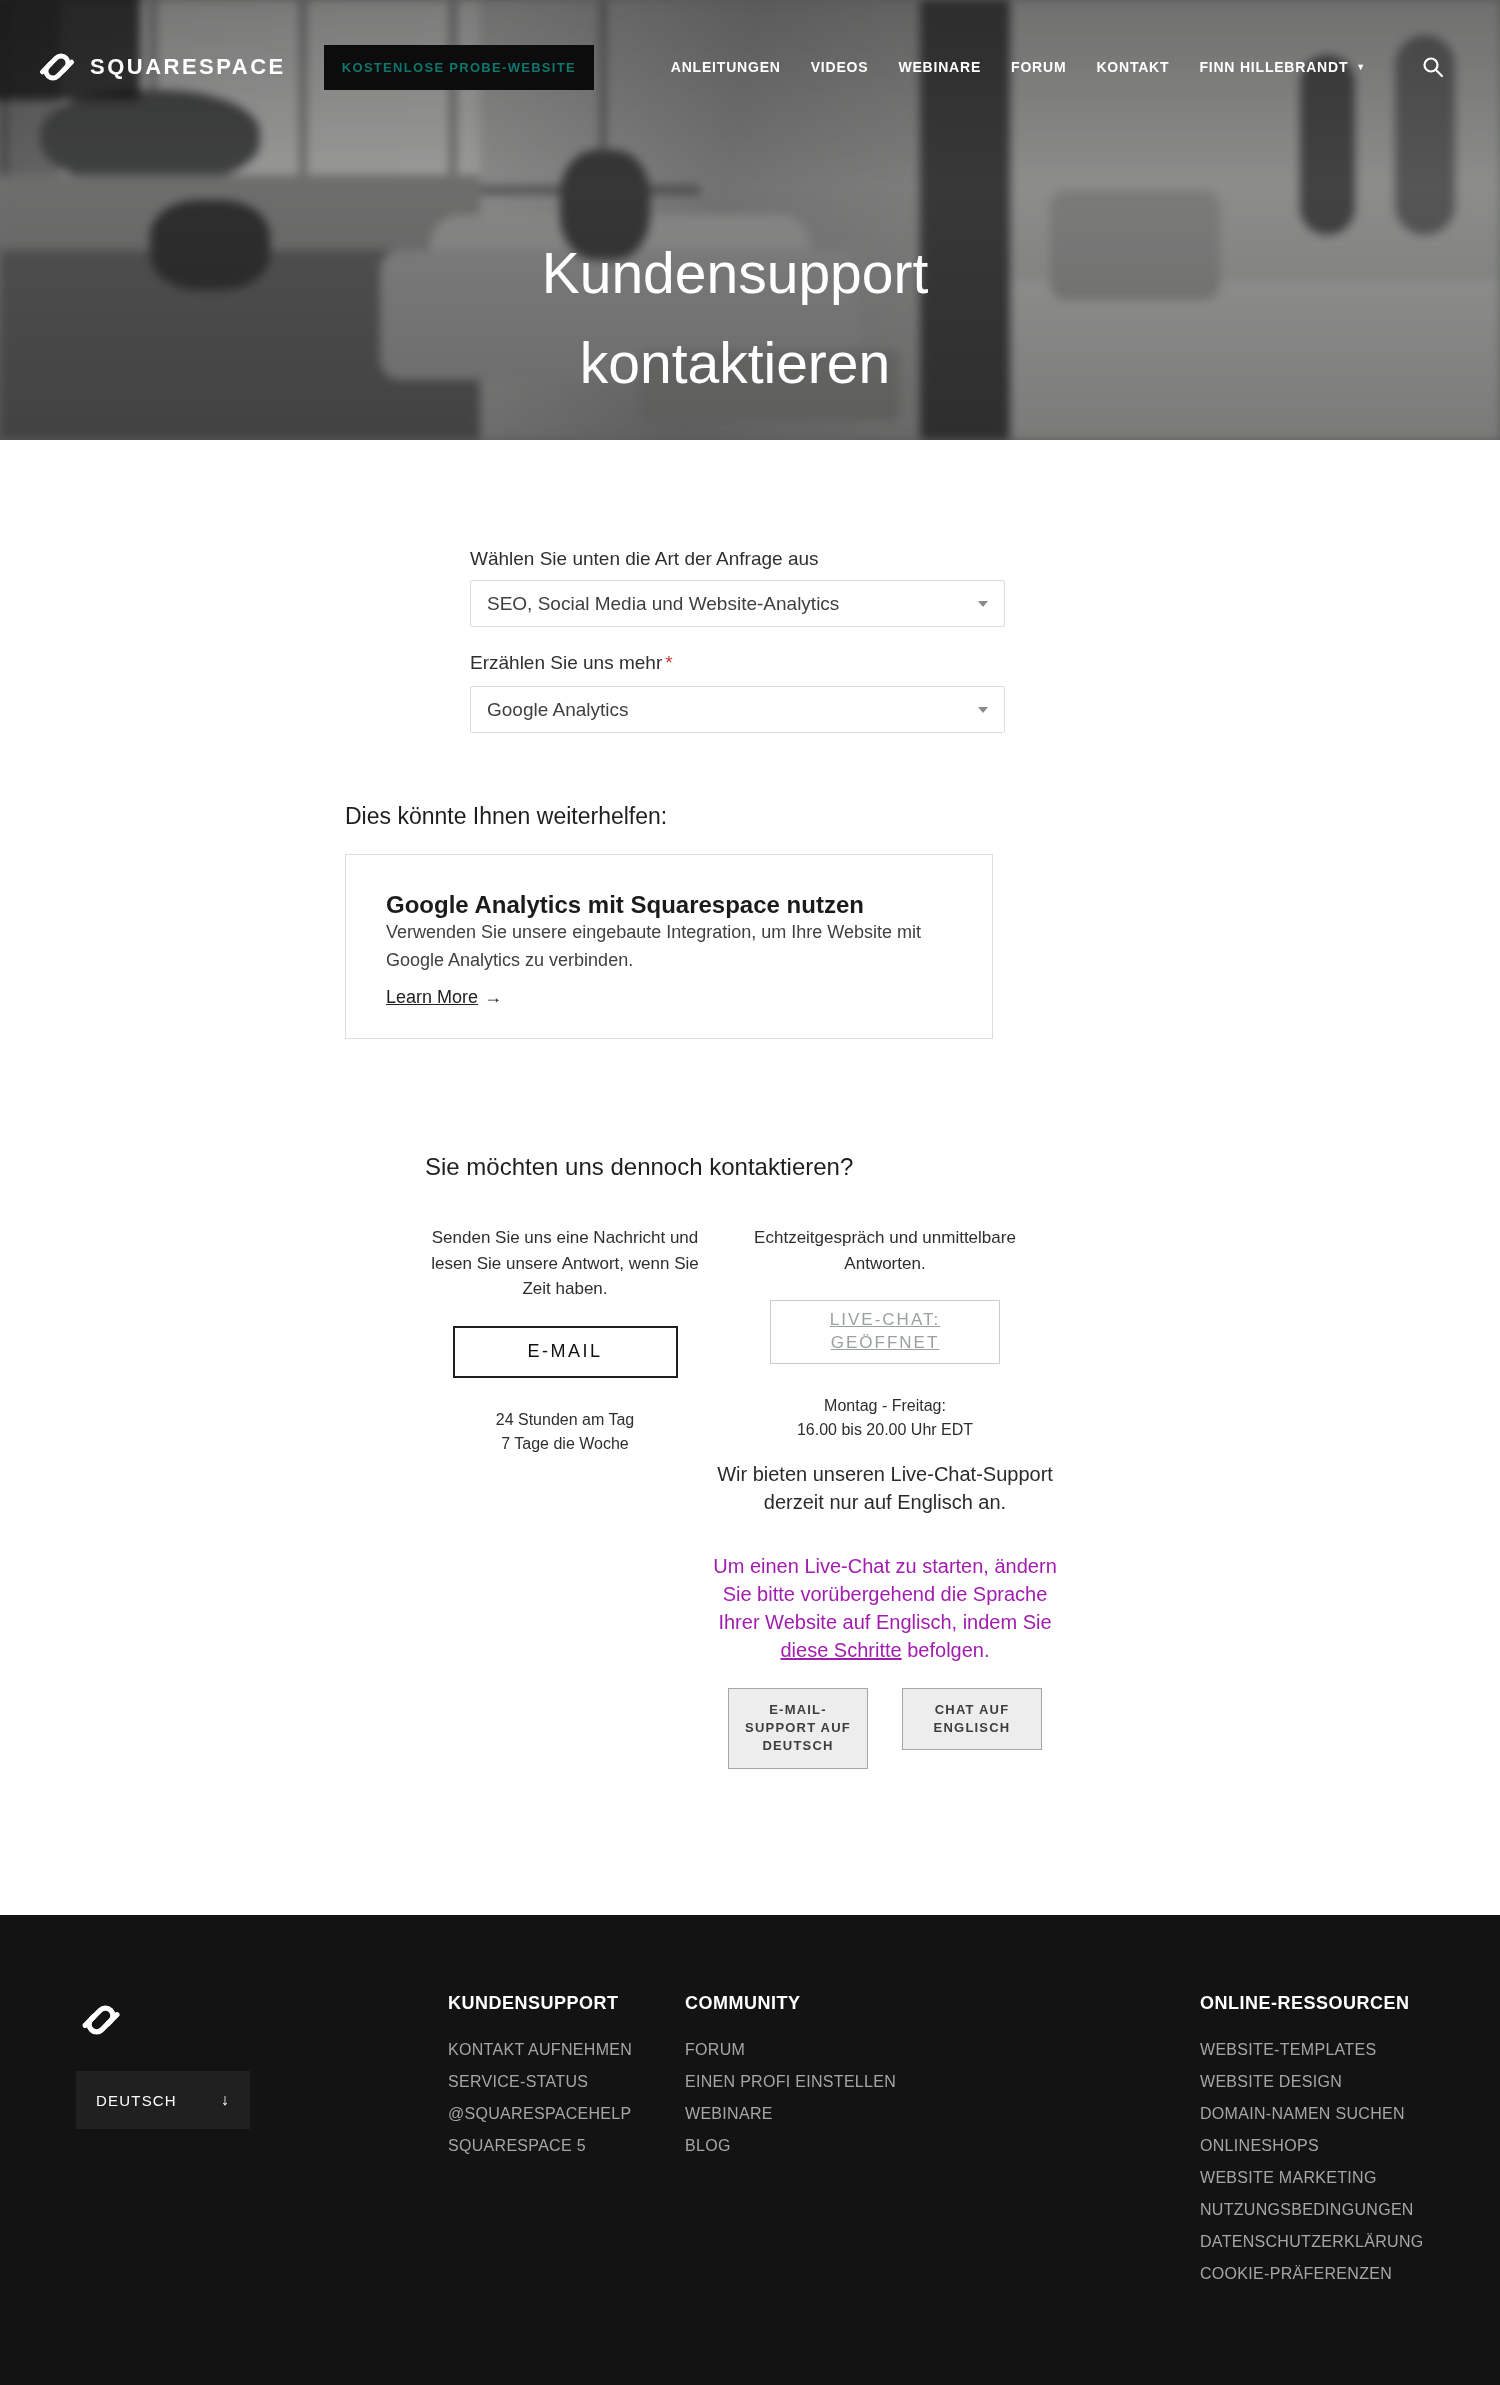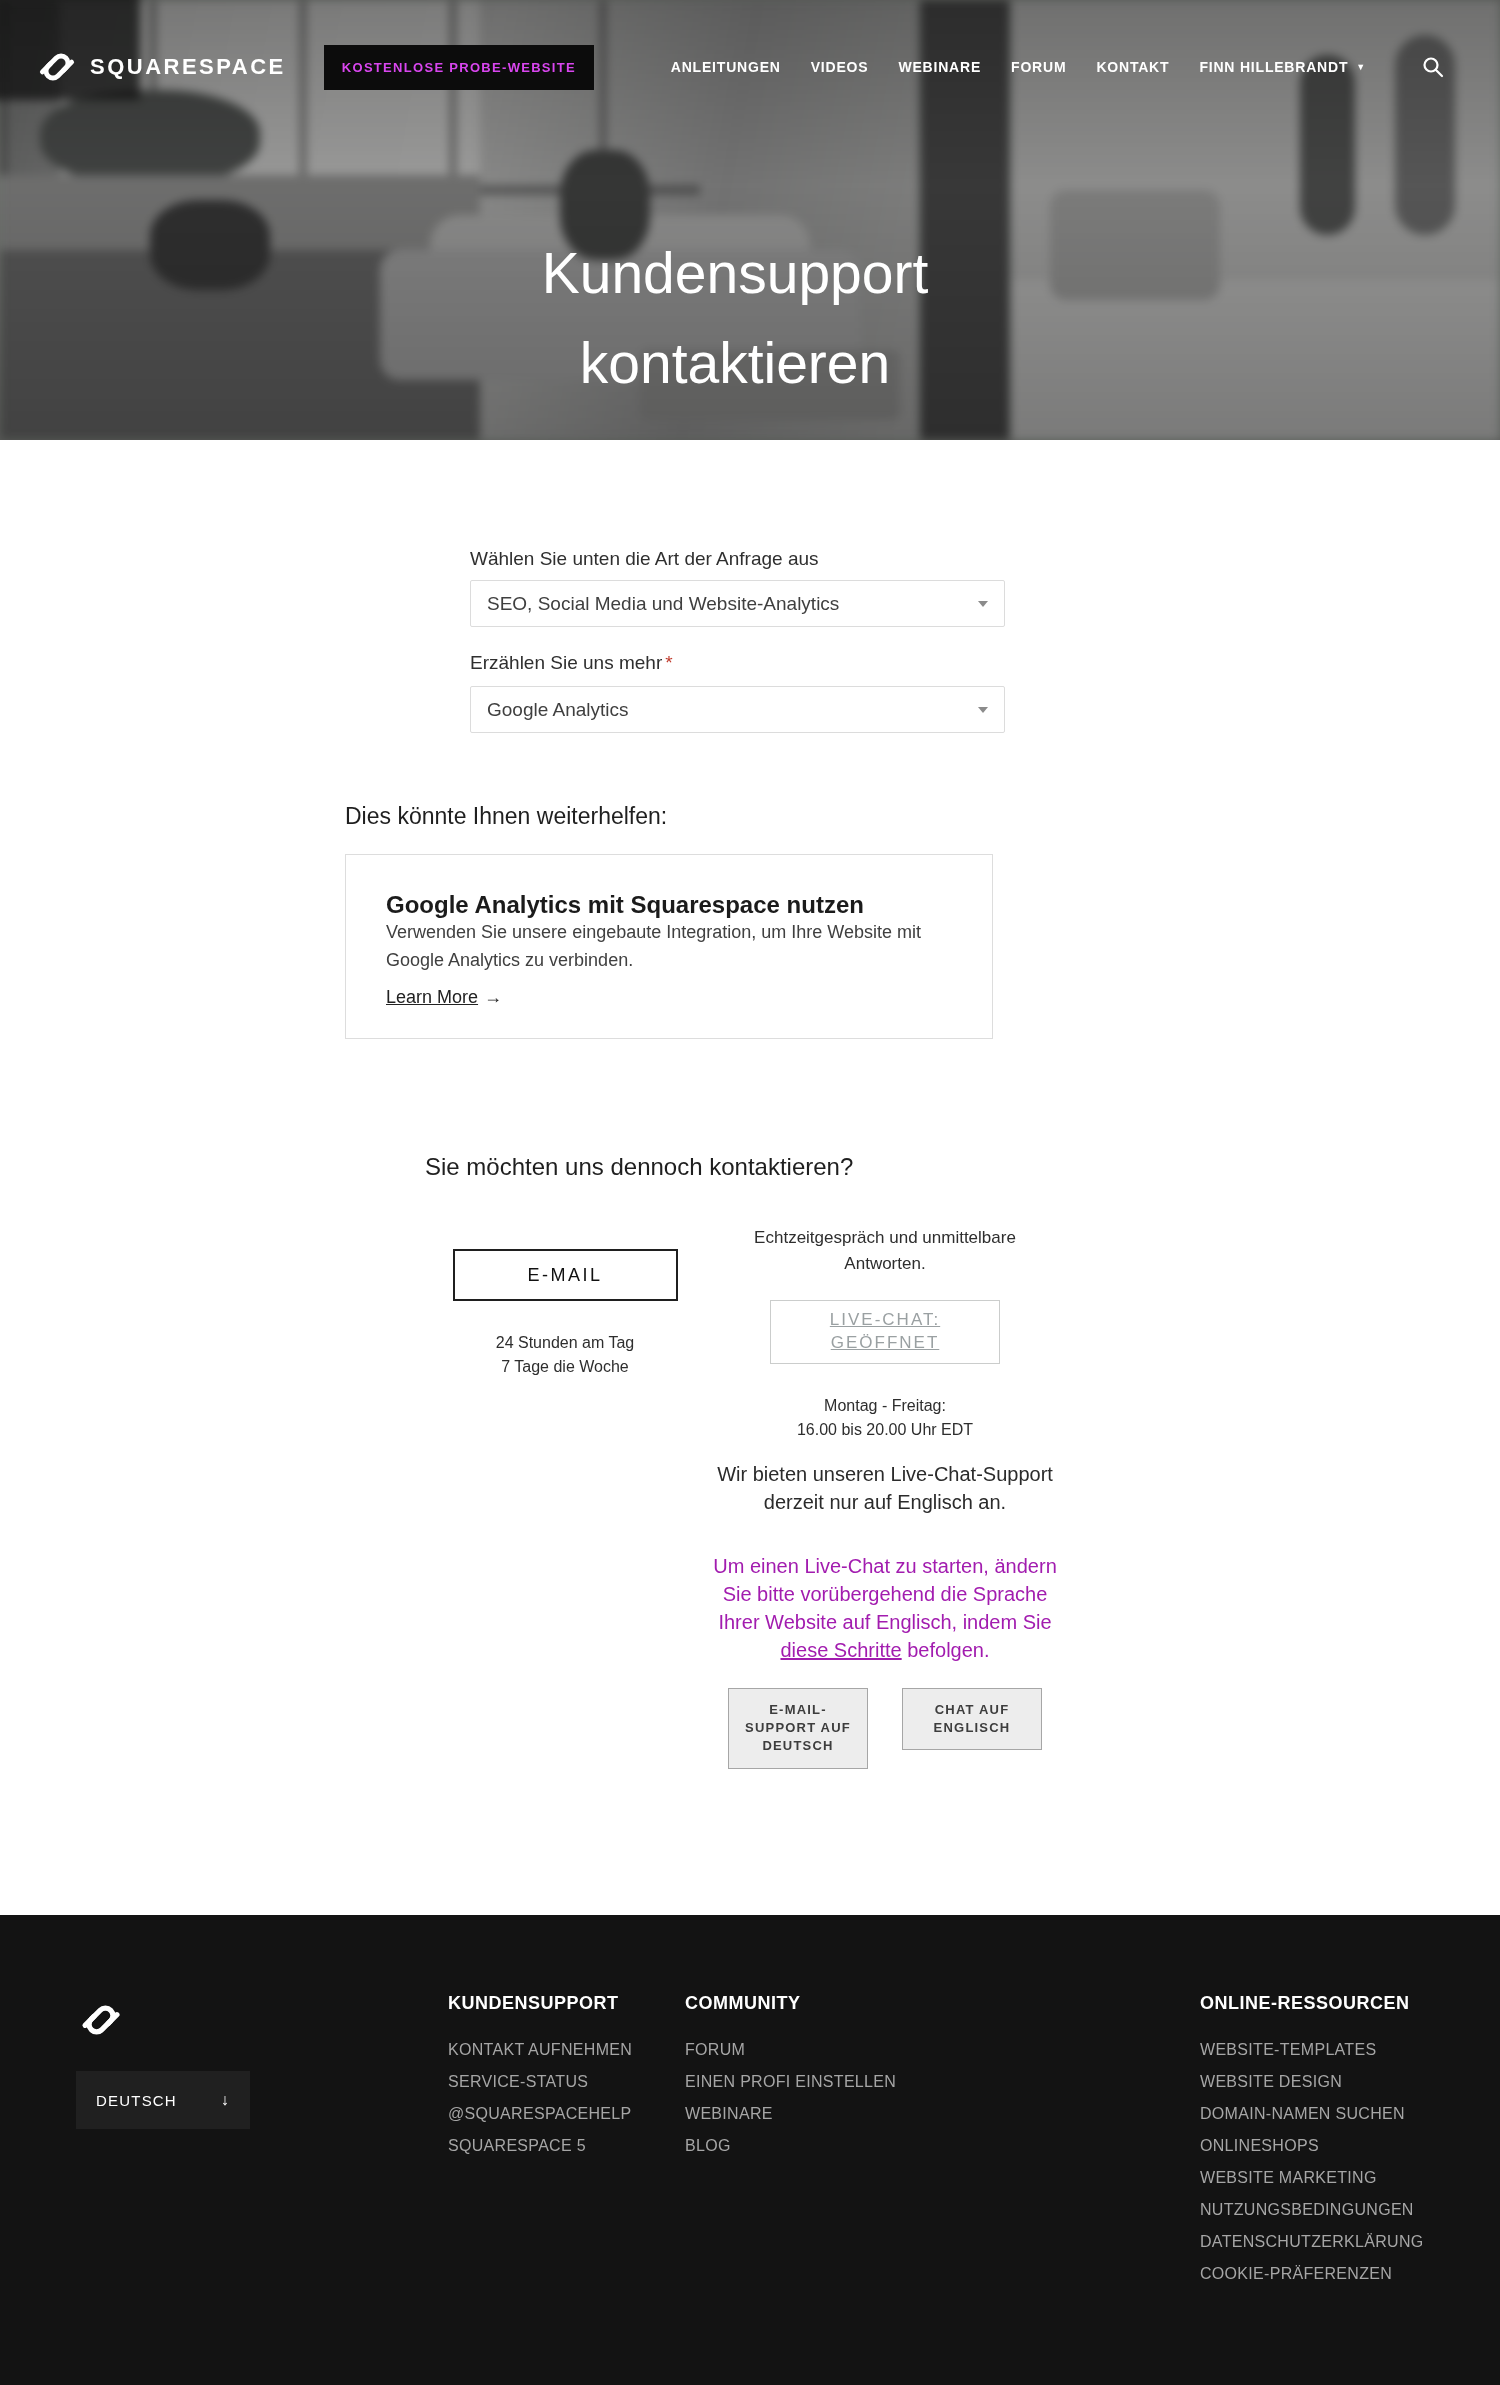--- a/index.html
+++ b/index.html
@@ -13,21 +13,21 @@
     background:linear-gradient(100deg,#666a67 0%,#8d908c 18%,#9b9d99 32%,#808380 48%,#8f918d 62%,#a3a5a1 82%,#7c7f7b 100%);}
   .shape{position:absolute;}
   .overlay{position:absolute;inset:0;
     background:linear-gradient(180deg,rgba(0,0,0,.30) 0%,rgba(0,0,0,.12) 42%,rgba(0,0,0,.28) 100%);}
 
   
   .site-header{position:absolute;top:0;left:0;width:1500px;box-sizing:border-box;
     padding:44px 56px 0 34px;display:flex;align-items:center;z-index:6;color:#fff;}
   .logo-group{display:flex;align-items:center;gap:10px;cursor:pointer;}
   .wordmark{font-size:22px;font-weight:700;letter-spacing:2.5px;color:#fff;}
-  .trial-btn{margin-left:38px;background:#0c0c0c;color:#d946ef;border:none;
+  .trial-btn{margin-left:38px;background:#0c0c0c;color:#0f766e;border:none;
     font-family:inherit;font-size:13px;font-weight:700;letter-spacing:1.3px;
     padding:15px 18px;cursor:pointer;}
   .main-nav{margin-left:auto;display:flex;align-items:center;gap:30px;}
   .nav-item{font-size:14px;font-weight:700;letter-spacing:.8px;cursor:pointer;white-space:nowrap;}
   .account{display:flex;align-items:center;gap:8px;cursor:pointer;}
   .tri{font-size:9px;line-height:1;}
   .search-btn{margin-left:26px;cursor:pointer;display:flex;align-items:center;}
 
   .hero-title{position:absolute;top:228px;left:0;width:1470px;text-align:center;z-index:5;
     color:#fff;font-size:57px;line-height:90px;font-weight:400;}
@@ -172,20 +172,21 @@
     <span class="learn-more">
       <span class="lm-text">Learn More</span><span class="lm-arrow">→</span>
     </span>
   </div>
 
   <div class="contact-heading">Sie möchten uns dennoch kontaktieren?</div>
 
   <div class="contact-cols">
 
     <div class="col col-email">
+      <div class="blurb">Senden Sie uns eine Nachricht und lesen Sie unsere Antwort, wenn Sie Zeit haben.</div>
       <button class="email-btn">E-MAIL</button>
       <div class="hours">
         <div>24 Stunden am Tag</div>
         <div>7 Tage die Woche</div>
       </div>
     </div>
 
     <div class="col col-chat">
       <div class="blurb">Echtzeitgespräch und unmittelbare Antworten.</div>
       <button class="chat-btn">

